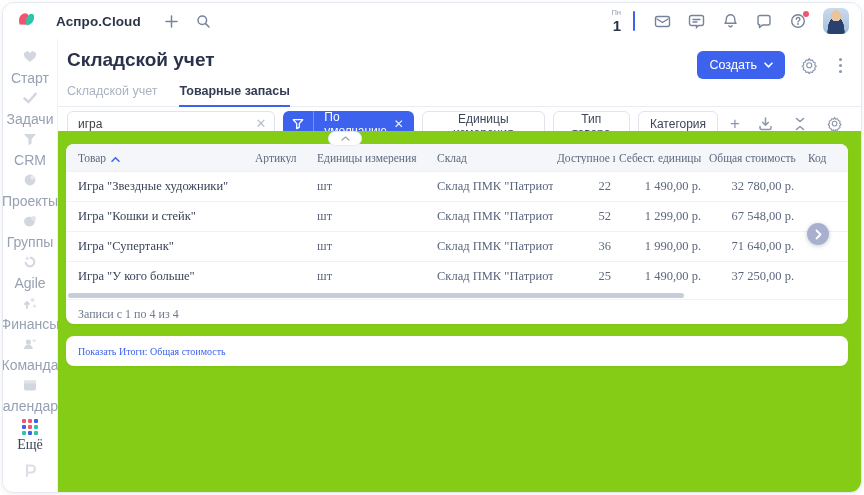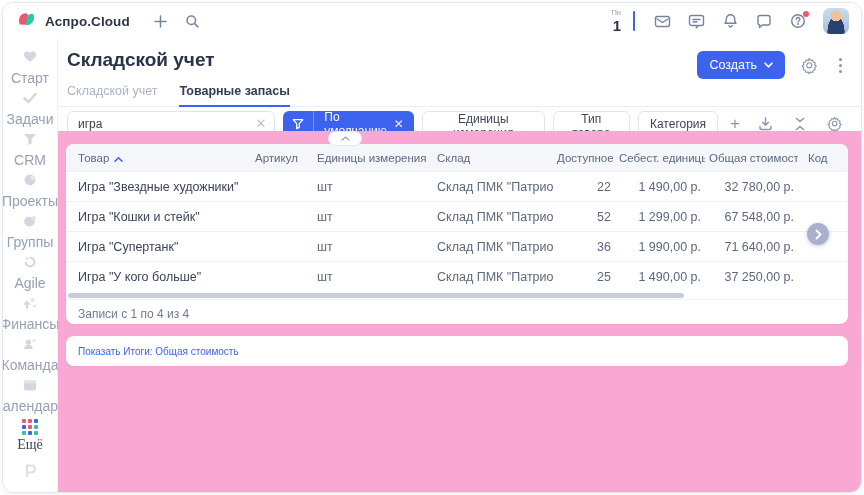--- a/index.html
+++ b/index.html
@@ -2,21 +2,21 @@
 <html><head>
 <meta charset="utf-8">
 <style>
   html,body{margin:0;padding:0;width:864px;height:495px;background:#fff;overflow:hidden;
     font-family:"Liberation Sans",sans-serif;-webkit-font-smoothing:antialiased;}
   .window{position:absolute;left:2px;top:2px;width:858px;height:489px;background:#fff;
     border:1px solid #e3e7ee;border-radius:12px;overflow:hidden;box-shadow:0 2px 6px rgba(30,40,70,.07);}
   
   .topbar{position:absolute;left:0;top:0;right:0;height:36px;background:#fff;border-bottom:1px solid #edf0f5;
     display:flex;align-items:center;}
-  .logo-wrap{display:flex;align-items:center;gap:9px;padding-left:14px;}
+  .logo-wrap{display:flex;align-items:center;gap:20px;padding-left:14px;}
   .logo-text{font-size:13.5px;font-weight:700;color:#2b3448;letter-spacing:.1px;}
   .tb-icon{width:30px;height:30px;display:flex;align-items:center;justify-content:center;color:#77839a;cursor:pointer;}
   .tb-left-icons{display:flex;align-items:center;margin-left:16px;gap:2px;}
   .tb-right{margin-left:auto;display:flex;align-items:center;gap:4px;padding-right:12px;}
   .date-box{display:flex;flex-direction:column;align-items:flex-end;line-height:1;margin-right:4px;}
   .date-day{font-size:7.5px;color:#949eb1;margin-bottom:1px;}
   .date-num{font-size:15px;font-weight:600;color:#2b3448;}
   .blue-divider{width:2px;height:20px;background:#3d63ee;border-radius:2px;margin:0 8px 0 4px;}
   .help-wrap{position:relative;}
   .red-dot{position:absolute;top:5px;right:4px;width:6px;height:6px;border-radius:50%;background:#f2546f;}
@@ -56,21 +56,21 @@
   .clear-x{color:#b7bfcd;font-size:13px;cursor:pointer;line-height:1;}
   .filter-chip{height:26px;background:#3d63ee;border-radius:6px;display:flex;align-items:center;cursor:pointer;color:#fff;}
   .chip-funnel{padding:0 9px;display:flex;align-items:center;height:100%;border-right:1px solid rgba(255,255,255,.3);}
   .chip-label{font-size:12px;padding:0 7px 0 10px;}
   .chip-x{font-size:12px;padding-right:10px;opacity:.9;}
   .pill-btn{height:26px;background:#fff;border:1px solid #e0e4ec;border-radius:6px;padding:0 11px;
     font-size:12px;color:#3c4658;font-family:inherit;cursor:pointer;}
   .plus-filter{color:#8b97ac;font-size:17px;font-weight:400;padding:0 4px;cursor:pointer;line-height:1;}
   .filter-right{margin-left:auto;display:flex;align-items:center;gap:9px;}
   
-  .gray-zone{position:absolute;left:0;top:92px;right:0;bottom:0;background:#f9a8d4;}
+  .gray-zone{position:absolute;left:0;top:92px;right:0;bottom:0;background:#84cc16;font-family:Liberation Serif, serif;}
   .collapse-pill{position:absolute;left:270px;top:0px;width:32px;height:13px;background:#fff;border:1px solid #e6e9f0;
     border-radius:8px;display:flex;align-items:center;justify-content:center;color:#9aa4b6;cursor:pointer;z-index:3;}
   .table-card{position:absolute;left:8px;right:13px;top:13px;height:180px;background:#fff;border-radius:8px;
     box-shadow:0 1px 2px rgba(40,50,80,.05);overflow:hidden;}
   .t-row{display:grid;grid-template-columns:185px 62px 120px 120px 62px 90px 93px auto;align-items:center;}
   .t-head{height:27px;background:#f4f6f9;color:#5e6980;font-size:11.5px;}
   .t-head .cell{font-weight:400;}
   .cell{padding:0 4px;white-space:nowrap;overflow:hidden;}
   .cell.first{padding-left:12px;}
   .cell.num{text-align:right;}

